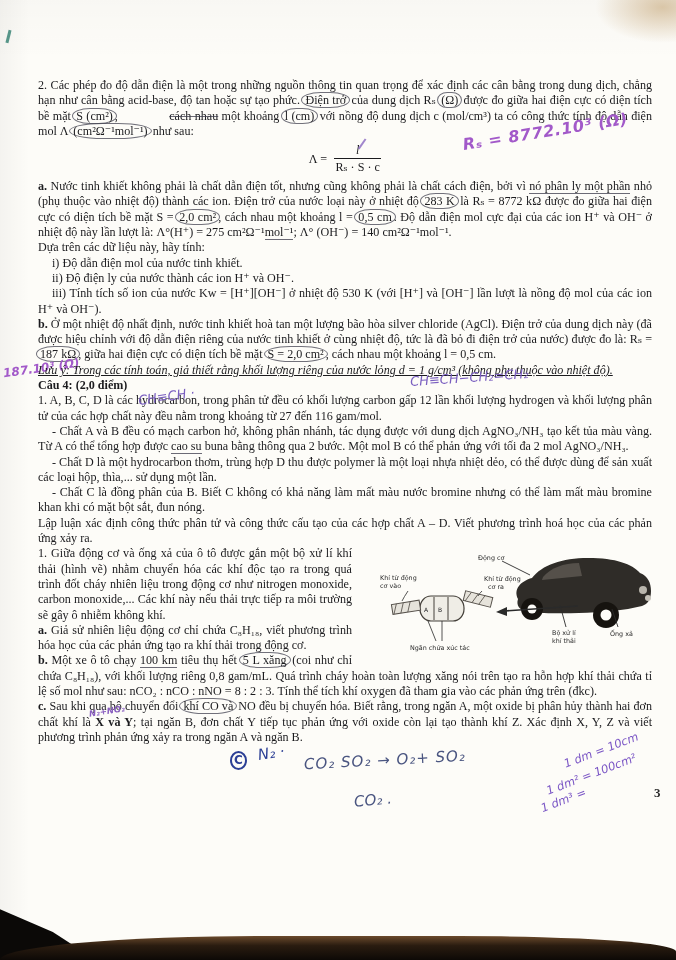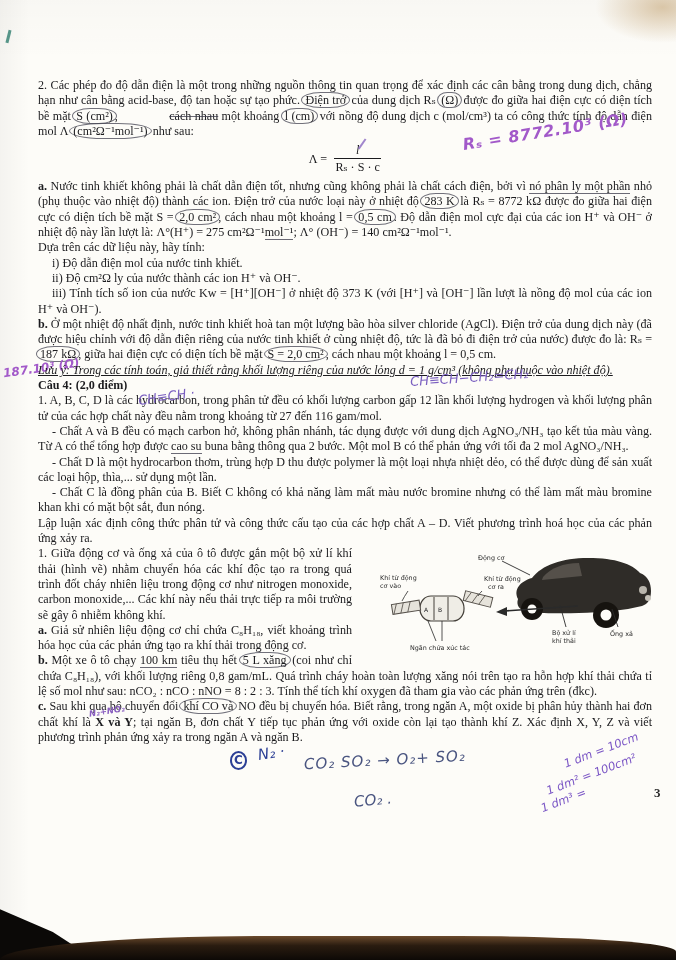--- a/index.html
+++ b/index.html
@@ -95,22 +95,22 @@
       <span class="num">l</span>
       <span class="den">Rₛ · S · c</span>
     </span>
     <span class="hw hw-rs">Rₛ = 8772.10³ (Ω)</span>
   </div>
 
   <p class="p"><span class="bold">a.</span><span> Nước tinh khiết không phải là chất dẫn điện tốt, nhưng cũng không phải là chất cách điện, bởi vì </span><span class="pu">nó phân ly một phần</span><span> nhỏ (phụ thuộc vào nhiệt độ) thành các ion. Điện trở của nước loại này ở nhiệt độ </span><span class="pc">283 K</span><span> là Rₛ = 8772 kΩ được đo giữa hai điện cực có diện tích bề mặt S = </span><span class="pc">2,0 cm²</span><span>, cách nhau một khoảng l = </span><span class="pc">0,5 cm</span><span>. Độ dẫn điện mol cực đại của các ion H⁺ và OH⁻ ở nhiệt độ này lần lượt là: Λ°(H⁺) = 275 cm²Ω⁻¹</span><span class="pu">mol⁻¹</span><span>; Λ° (OH⁻) = 140 cm²Ω⁻¹mol⁻¹.</span></p>
 
   <p class="p">Dựa trên các dữ liệu này, hãy tính:</p>
   <p class="p ind">i) Độ dẫn điện mol của nước tinh khiết.</p>
-  <p class="p ind">ii) Độ cm²Ω ly của nước thành các ion H⁺ và OH⁻.</p>
-  <p class="p ind">iii) Tính tích số ion của nước Kw = [H⁺][OH⁻] ở nhiệt độ 373 K (với [H⁺] và [OH⁻] lần lượt là nồng độ mol của các ion H⁺ và OH⁻).</p>
+  <p class="p ind">ii) Độ điện ly của nước thành các ion H⁺ và OH⁻.</p>
+  <p class="p ind">iii) Tính tích số ion của nước Kw = [H⁺][OH⁻] ở nhiệt độ 530 K (với [H⁺] và [OH⁻] lần lượt là nồng độ mol của các ion H⁺ và OH⁻).</p>
 
   <p class="p"><span class="bold">b.</span><span> Ở một nhiệt độ nhất định, nước tinh khiết hoà tan một lượng bão hòa silver chloride (AgCl). Điện trở của dung dịch này (đã được hiệu chỉnh với độ dẫn điện riêng của nước tinh khiết ở cùng nhiệt độ, tức là đã bỏ đi điện trở của nước) được đo là: Rₛ = </span><span class="pc rel"><span>187 kΩ</span><span class="hw hw-r2">187.10³ (Ω)</span></span><span>, giữa hai điện cực có diện tích bề mặt </span><span class="pc">S = 2,0 cm²</span><span>, cách nhau một khoảng l = 0,5 cm.</span></p>
 
 
   <p class="p it rel"><span>Lưu ý: Trong các tính toán, giả thiết rằng khối lượng riêng của nước lỏng d = 1 g/cm³ (không phụ thuộc vào nhiệt độ).</span><span class="hw hw-ch1">CH≡CH ·</span><span class="hw hw-ch2">CH≡CH−CH₂=CH₂</span></p>
 
   <p class="p bold">Câu 4: (2,0 điểm)</p>
   <p class="p">1. A, B, C, D là các hydrocarbon, trong phân tử đều có khối lượng carbon gấp 12 lần khối lượng hydrogen và khối lượng phân tử của các hợp chất này đều nằm trong khoảng từ 27 đến 116 gam/mol.</p>
 
   <p class="p ind"><span>- Chất A và B đều có mạch carbon hở, không phân nhánh, tác dụng được với dung dịch AgNO₃/NH₃ tạo kết tủa màu vàng. Từ A có thể tổng hợp được </span><span class="pu">cao su</span><span> buna bằng thông qua 2 bước. Một mol B có thể phản ứng với tối đa 2 mol AgNO₃/NH₃.</span></p>
@@ -166,21 +166,21 @@
         <text class="dg-label" x="0" y="39">cơ vào</text>
         <text class="dg-label" x="104" y="32">Khí từ động</text>
         <text class="dg-label" x="108" y="40">cơ ra</text>
         <text class="dg-label" x="172" y="86">Bộ xử lí</text>
         <text class="dg-label" x="172" y="94">khí thải</text>
         <text class="dg-label" x="230" y="87">Ống xả</text>
         <text class="dg-label" x="30" y="101">Ngăn chứa xúc tác</text>
       </svg>
     </div>
     <p class="p">1. Giữa động cơ và ống xả của ô tô được gắn một bộ xử lí khí thải (hình vẽ) nhằm chuyển hóa các khí độc tạo ra trong quá trình đốt cháy nhiên liệu trong động cơ như nitrogen monoxide, carbon monoxide,... Các khí này nếu thải trực tiếp ra môi trường sẽ gây ô nhiễm không khí.</p>
-    <p class="p"><span class="bold">a.</span><span> Giả sử nhiên liệu động cơ chỉ chứa C₈H₁₈, viết khoảng trình hóa học của các phản ứng tạo ra khí thải trong động cơ.</span></p>
+    <p class="p"><span class="bold">a.</span><span> Giả sử nhiên liệu động cơ chỉ chứa C₈H₁₈, viết phương trình hóa học của các phản ứng tạo ra khí thải trong động cơ.</span></p>
   </div>
 
   <p class="p"><span class="bold">b.</span><span> Một xe ô tô chạy </span><span class="pu">100 km</span><span> tiêu thụ hết </span><span class="pc">5 L xăng</span><span> (coi như chỉ chứa C₈H₁₈), với khối lượng riêng 0,8 gam/mL. Quá trình cháy hoàn toàn lượng xăng nói trên tạo ra hỗn hợp khí thải chứa tỉ lệ số mol như sau: nCO₂ : nCO : nNO = 8 : 2 : 3. Tính thể tích khí oxygen đã tham gia vào các phản ứng trên (đkc).</span></p>
 
   <p class="p"><span class="bold">c.</span><span> Sau khi qua bộ chuyển đổi </span><span class="pc">khí CO và</span><span> NO đều bị chuyển hóa. Biết rằng, trong ngăn A, một oxide bị phân hủy thành hai đơn chất khí là </span><span class="bold rel"><span>X và Y</span><span class="hw hw-xy">N₂+NO₂</span></span><span>; tại ngăn B, đơn chất Y tiếp tục phản ứng với oxide còn lại tạo thành khí Z. Xác định X, Y, Z và viết phương trình phản ứng xảy ra trong ngăn A và ngăn B.</span></p>
 
   <div class="hw-zone">
     <span class="pen-c">C</span>
     <span class="hw hw-n2">N₂ ·</span>
     <span class="hw hw-eq">CO₂   SO₂ → O₂+ SO₂</span>

